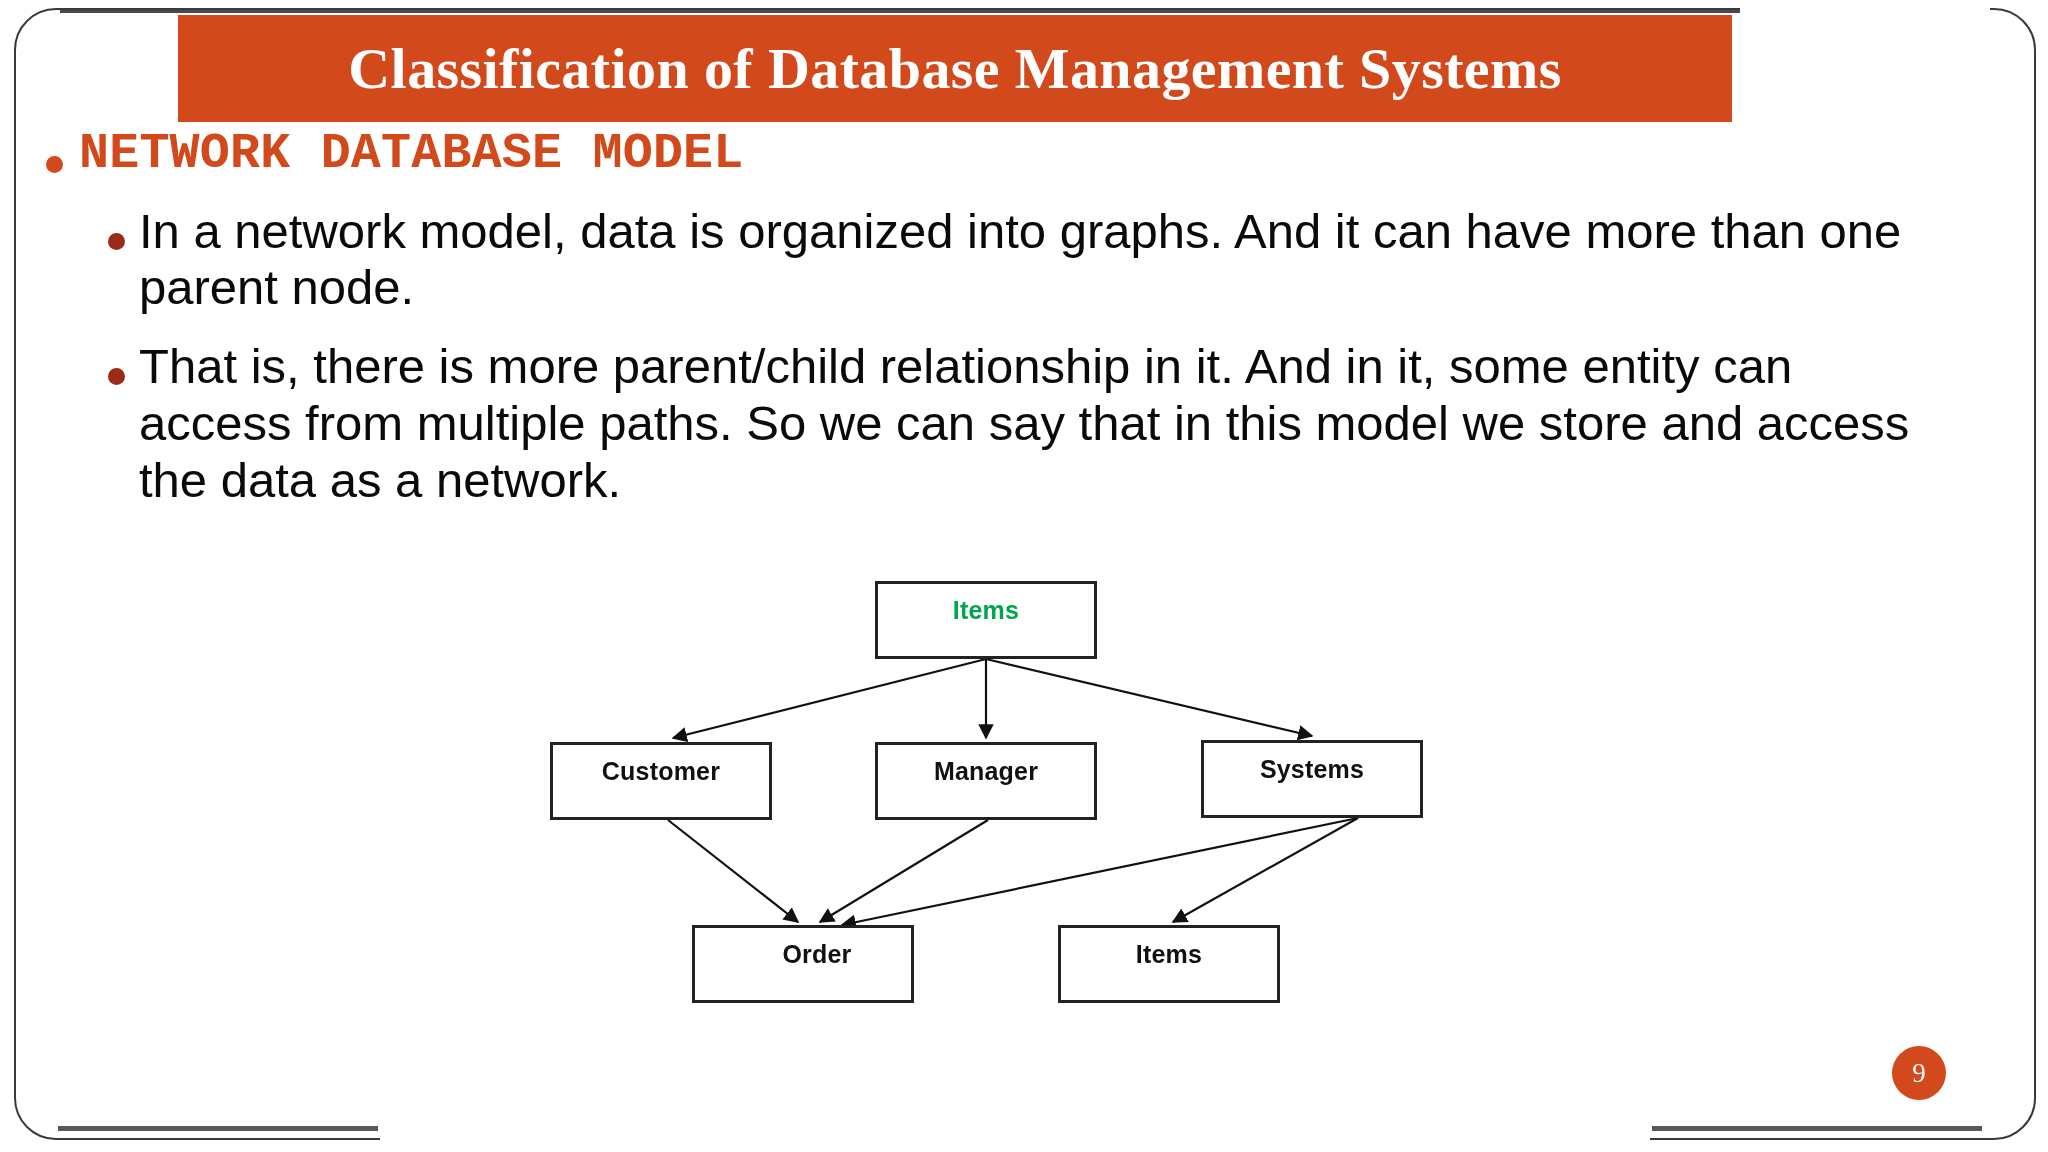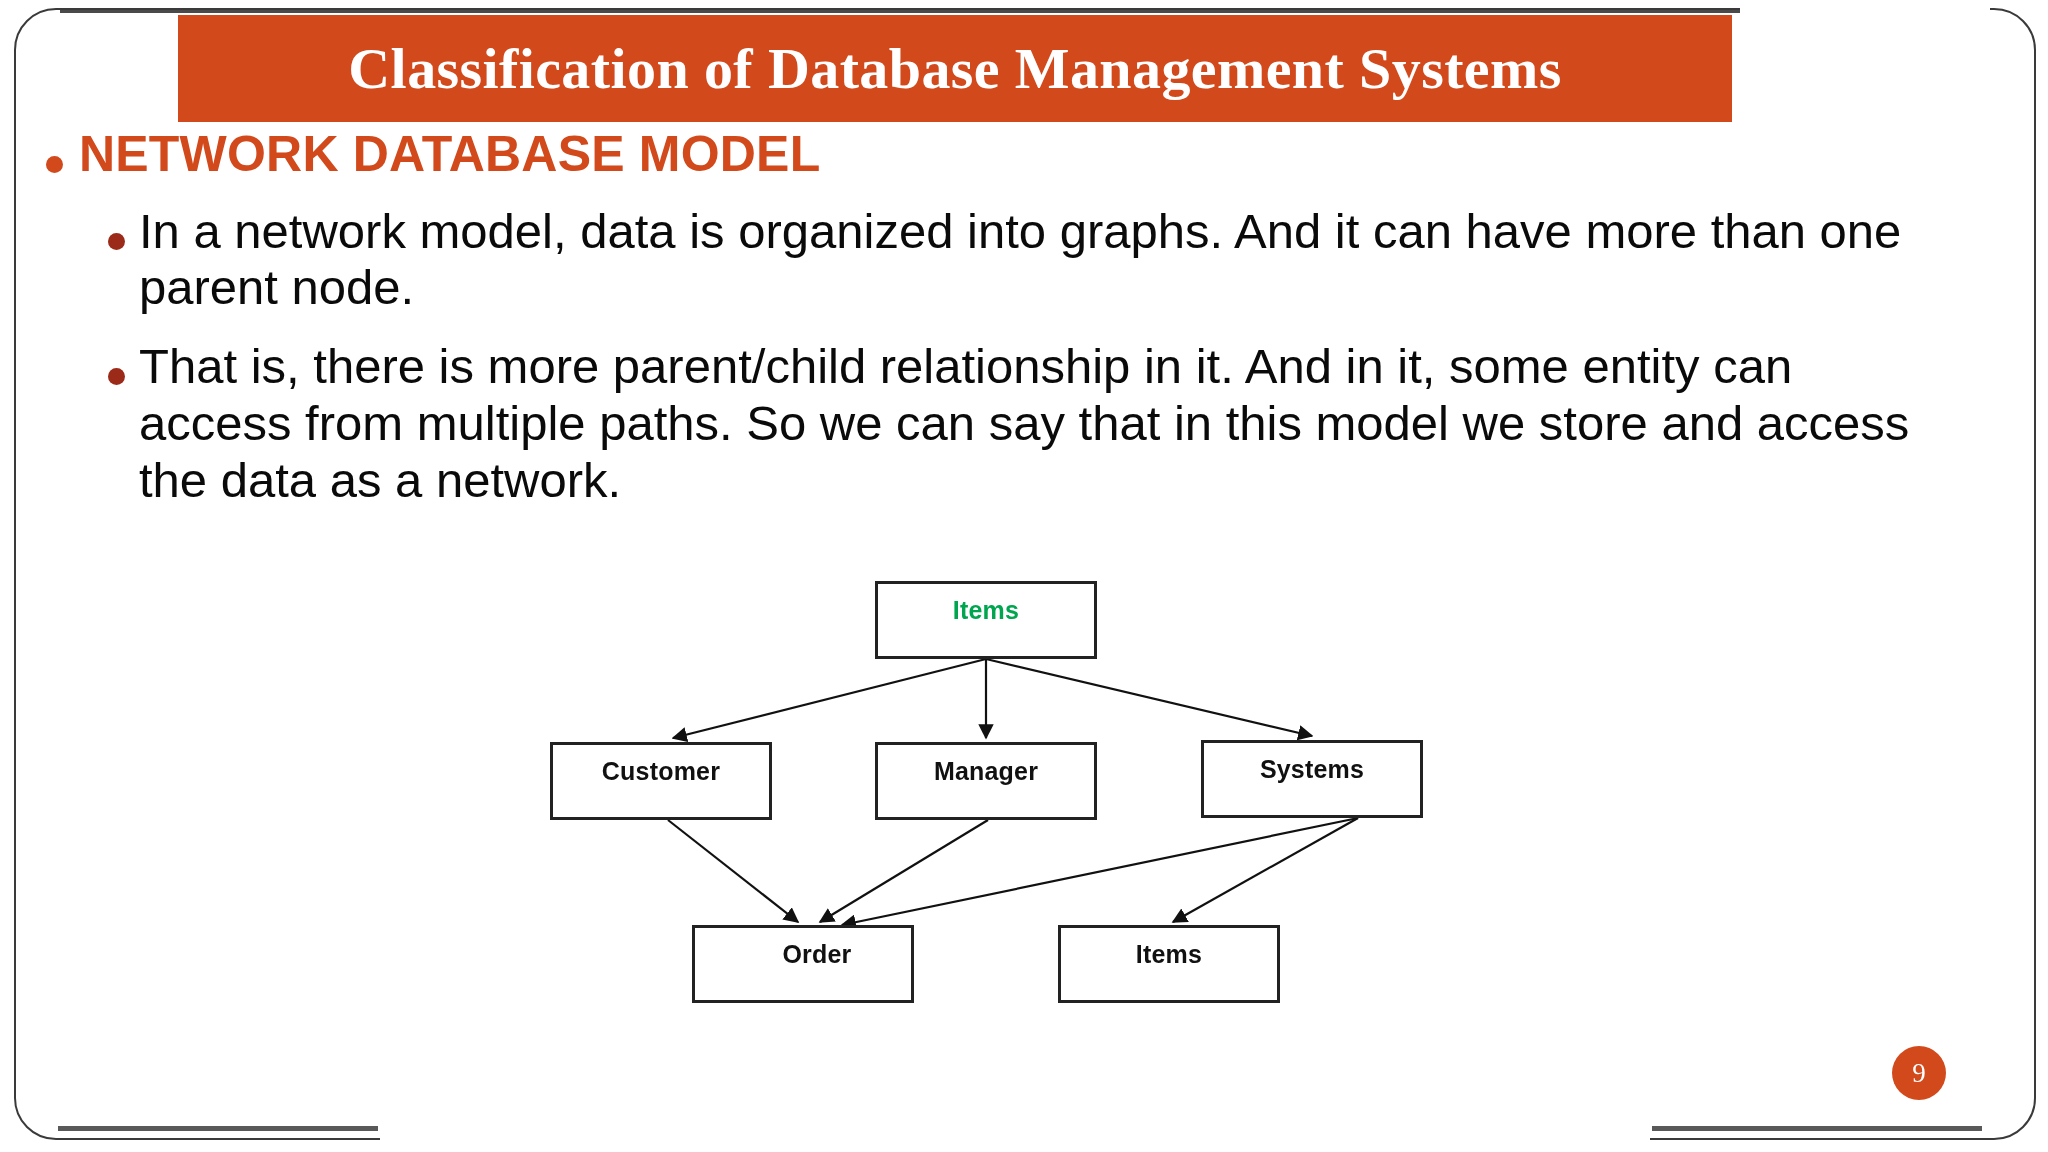--- a/index.html
+++ b/index.html
@@ -108,21 +108,21 @@
     flex: 0 0 auto;
     width: 17px;
     height: 17px;
     border-radius: 50%;
     background: #9C2A19;
     margin-top: 30px;
     margin-right: 14px;
   }
 
   .l1-text {
-    font-family: Liberation Sans, sans-serif;
+    font-family: Liberation Mono, monospace;
     font-weight: bold;
     font-size: 50px;
     line-height: 1.05;
     color: #D2491C;
     letter-spacing: 0.2px;
     white-space: nowrap;
   }
   .l2-text {
     font-family: "Liberation Sans", sans-serif;
     font-weight: normal;

